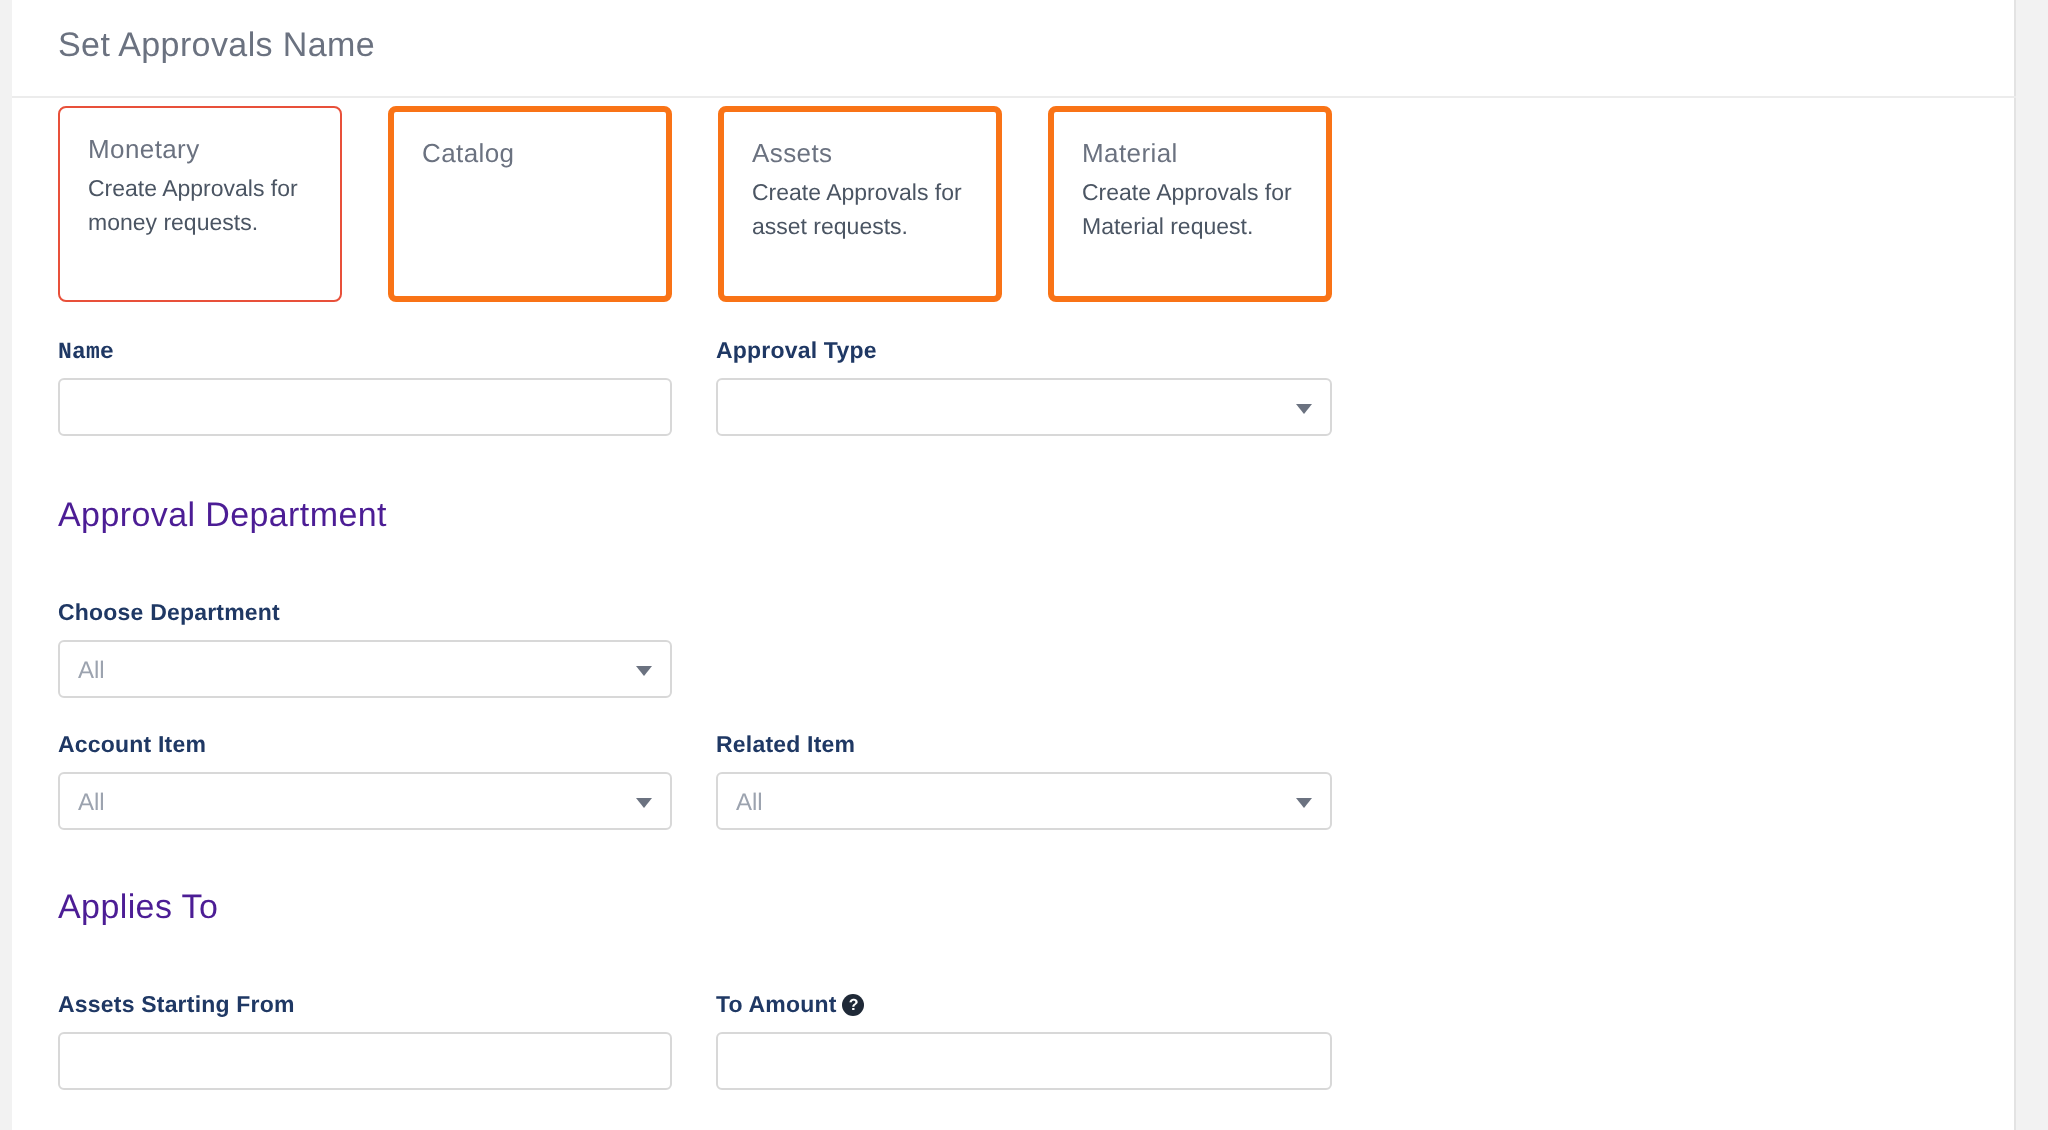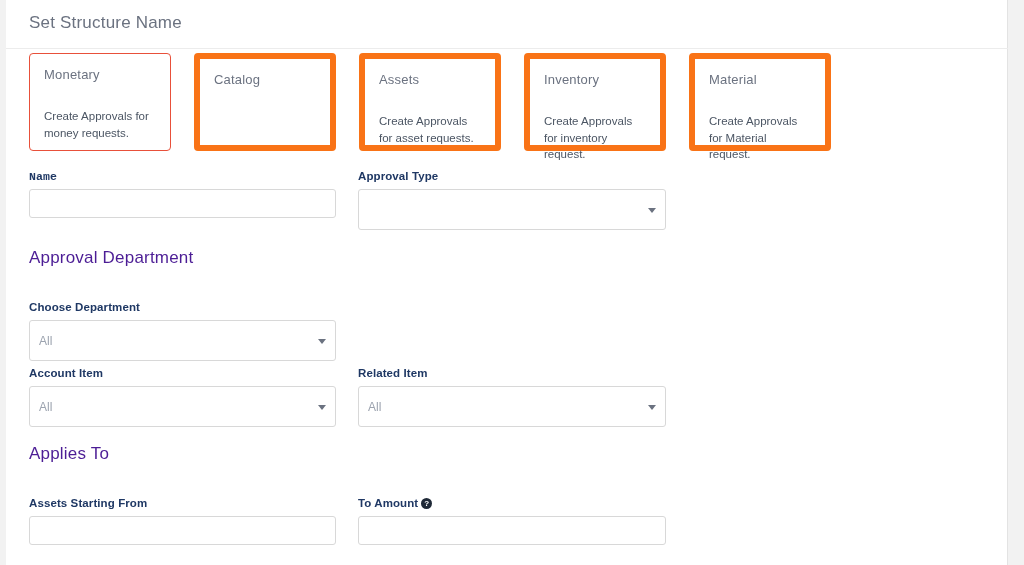--- a/index.html
+++ b/index.html
@@ -49,33 +49,33 @@
   .cards {
     position: absolute;
     left: 23px;
     top: 53px;
     display: flex;
     gap: 23px;
   }
   .card {
     width: 142px;
     height: 98px;
-    border: 6px solid #f97316;
+    border: 3px solid #f97316;
     border-radius: 4px;
     background: #fff;
     padding: 13px 14px 0 14px;
     cursor: pointer;
   }
   .card.selected {
     border: 1px solid #e8503a;
   }
   .card-title {
     font-size: 13px;
     color: #6b7280;
-    margin-bottom: 26px;
+    margin-bottom: 5px;
     letter-spacing: 0.2px;
   }
   .card-desc {
     font-size: 11.5px;
     color: #4b5563;
     line-height: 1.45;
   }
 
   
   .field-label {
@@ -92,21 +92,21 @@
     border-radius: 3px;
     background: #fff;
     font-size: 12px;
     color: #333;
     padding: 0 9px;
     font-family: "Liberation Sans", sans-serif;
     outline: none;
   }
   .select-box {
     position: absolute;
-    height: 41px;
+    height: 29px;
     border: 1px solid #d8d8d8;
     border-radius: 3px;
     background: #fff;
     font-size: 12px;
     color: #9ca3af;
     display: flex;
     align-items: center;
     padding: 0 9px;
     cursor: pointer;
   }
@@ -145,40 +145,36 @@
     font-weight: bold;
     cursor: pointer;
   }
 </style>
 </head>
 <body>
 
 <div id="page">
   <div class="panel">
 
-    <div class="page-title">Set Structure Name</div>
+    <div class="page-title">Set Approvals Name</div>
     <div class="title-rule"></div>
 
     <div class="cards">
       <div class="card selected">
         <div class="card-title">Monetary</div>
         <div class="card-desc">Create Approvals for money requests.</div>
       </div>
       <div class="card">
         <div class="card-title">Catalog</div>
       </div>
       <div class="card">
         <div class="card-title">Assets</div>
         <div class="card-desc">Create Approvals for asset requests.</div>
       </div>
       <div class="card">
-        <div class="card-title">Inventory</div>
-        <div class="card-desc">Create Approvals for inventory request.</div>
-      </div>
-      <div class="card">
         <div class="card-title">Material</div>
         <div class="card-desc">Create Approvals for Material request.</div>
       </div>
     </div>
 
     <div class="field-label" style="left:23px; top:170px;font-family:Liberation Mono, monospace;">Name</div>
     <input class="text-input" style="left: 23px; top: 189px; width: 307px;" value="">
 
     <div class="field-label" style="left:352px; top:170px;">Approval Type</div>
     <div class="select-box" style="left:352px; top:189px; width:308px;">

